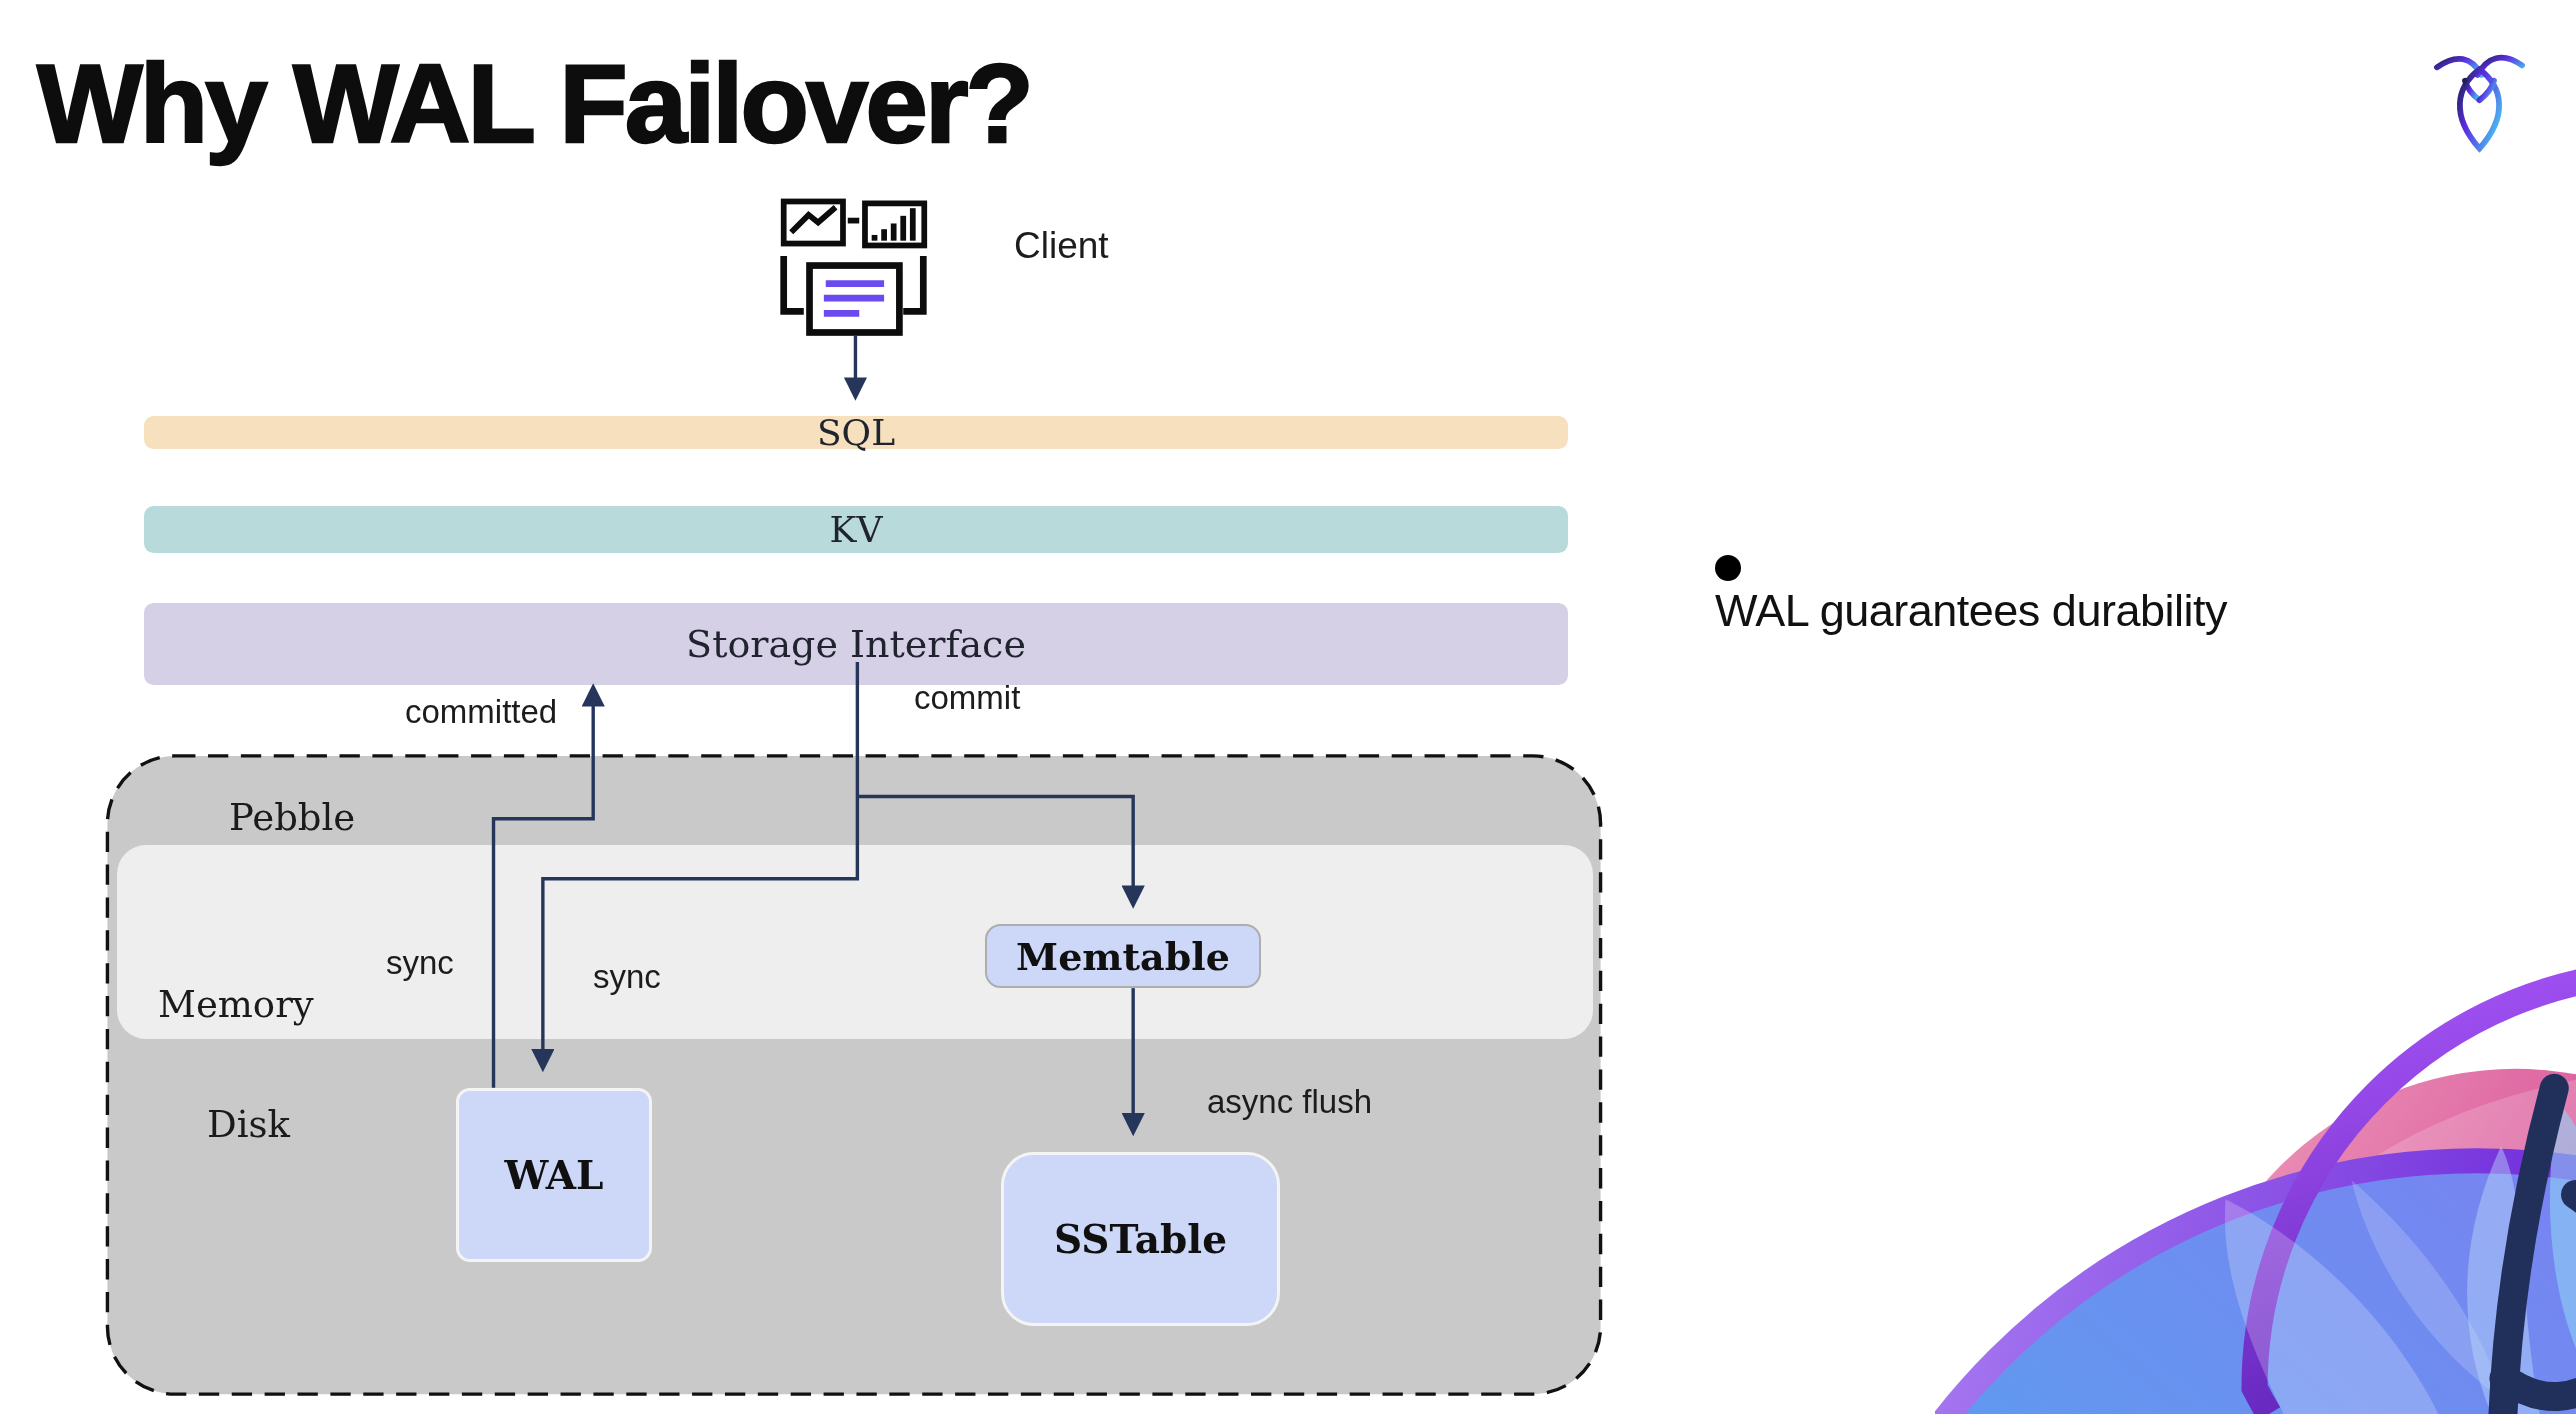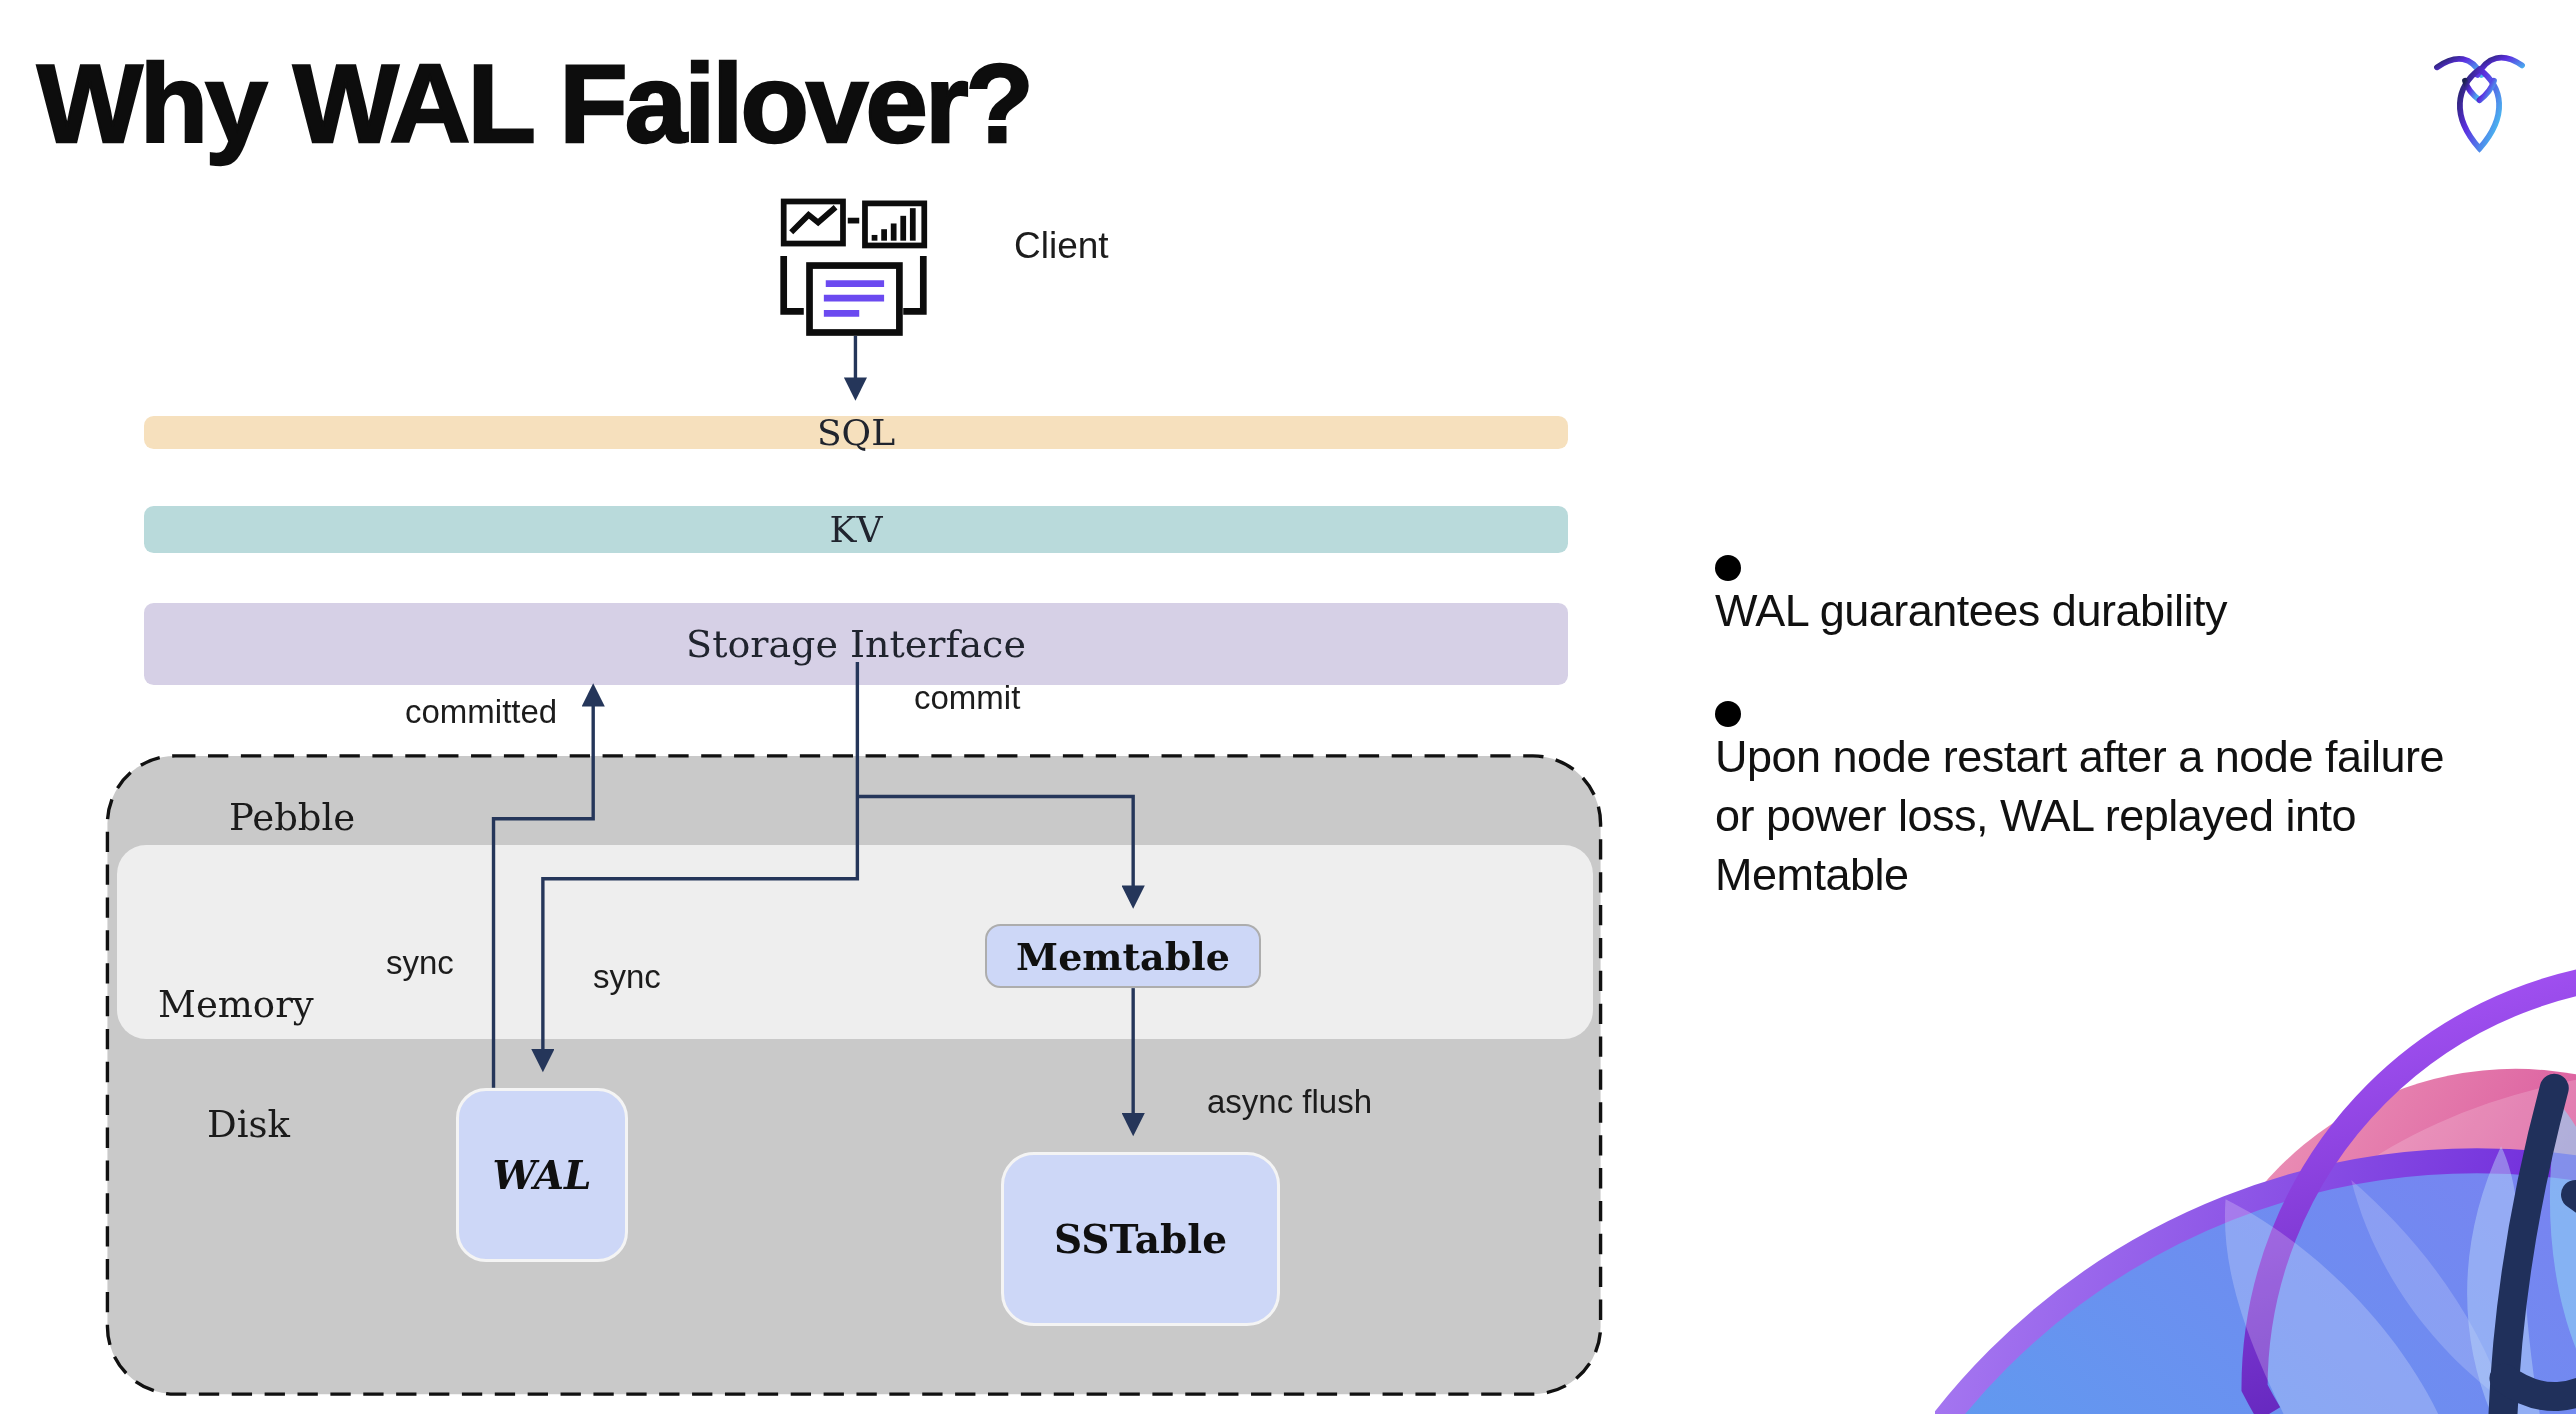--- a/index.html
+++ b/index.html
@@ -46,22 +46,22 @@
   .lbl-disk { left:103px; top:350px; }
 
   
   .node {
     position:absolute; display:flex; align-items:center; justify-content:center;
     background:var(--c-box,#cdd7f7); font-family:"DejaVu Serif", serif; font-weight:bold;
     color:#101010;
   }
   .memtable { left:985px; top:924px; width:276px; height:64px; border-radius:15.5px;
     border:2.9px solid #adadad; font-size:38px; }
-  .wal { left:456px; top:1088px; width:172px; height:174px; border-radius:30px;
-    border:3.9px solid #f4f4f4; font-size:39px;font-style:italic; }
+  .wal { left:456px; top:1088px; width:196px; height:174px; border-radius:14px;
+    border:3.9px solid #f4f4f4; font-size:39px; }
   .sstable { left:1001px; top:1152px; width:279px; height:174px; border-radius:33px;
     border:3.9px solid #f4f4f4; font-size:39px; }
 
   
   .edge-label { position:absolute; font-size:33px; color:#1c1c1c; }
   .lbl-committed { left:405px; top:693px; }
   .lbl-commit { left:914px; top:679px; }
   .lbl-sync-up { left:386px; top:944px; }
   .lbl-sync-down { left:593px; top:958px; }
   .lbl-async { left:1207px; top:1043px;margin-top:40px; }
@@ -178,24 +178,20 @@
 <div class="abs edge-label lbl-commit">commit</div>
 <div class="abs edge-label lbl-sync-up">sync</div>
 <div class="abs edge-label lbl-sync-down">sync</div>
 <div class="abs edge-label lbl-async">async flush</div>
 
 <ul class="abs bullets">
   <li class="bullet-item">
     <span class="bullet-dot"></span>
     <span class="bullet-text">WAL guarantees durability</span>
   </li>
-  <li class="bullet-item">
-    <span class="bullet-dot"></span>
-    <span class="bullet-text">Upon node restart after a node failure or power loss, WAL replayed into Memtable</span>
-  </li>
 </ul>
 
 <svg class="abs brand-art" width="641" height="466" viewBox="0 0 662 482">
   <defs>
     <linearGradient id="gPink" x1="0%" y1="0%" x2="100%" y2="60%">
       <stop offset="0%" stop-color="#f0a3be"></stop>
       <stop offset="55%" stop-color="#d9559b"></stop>
       <stop offset="100%" stop-color="#bf2d80"></stop>
     </linearGradient>
     <linearGradient id="gBlue" x1="0%" y1="100%" x2="85%" y2="0%">

